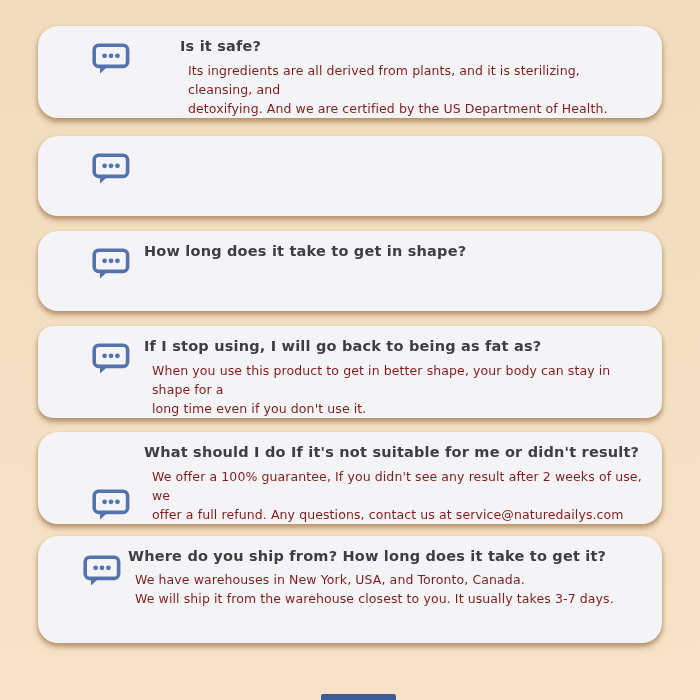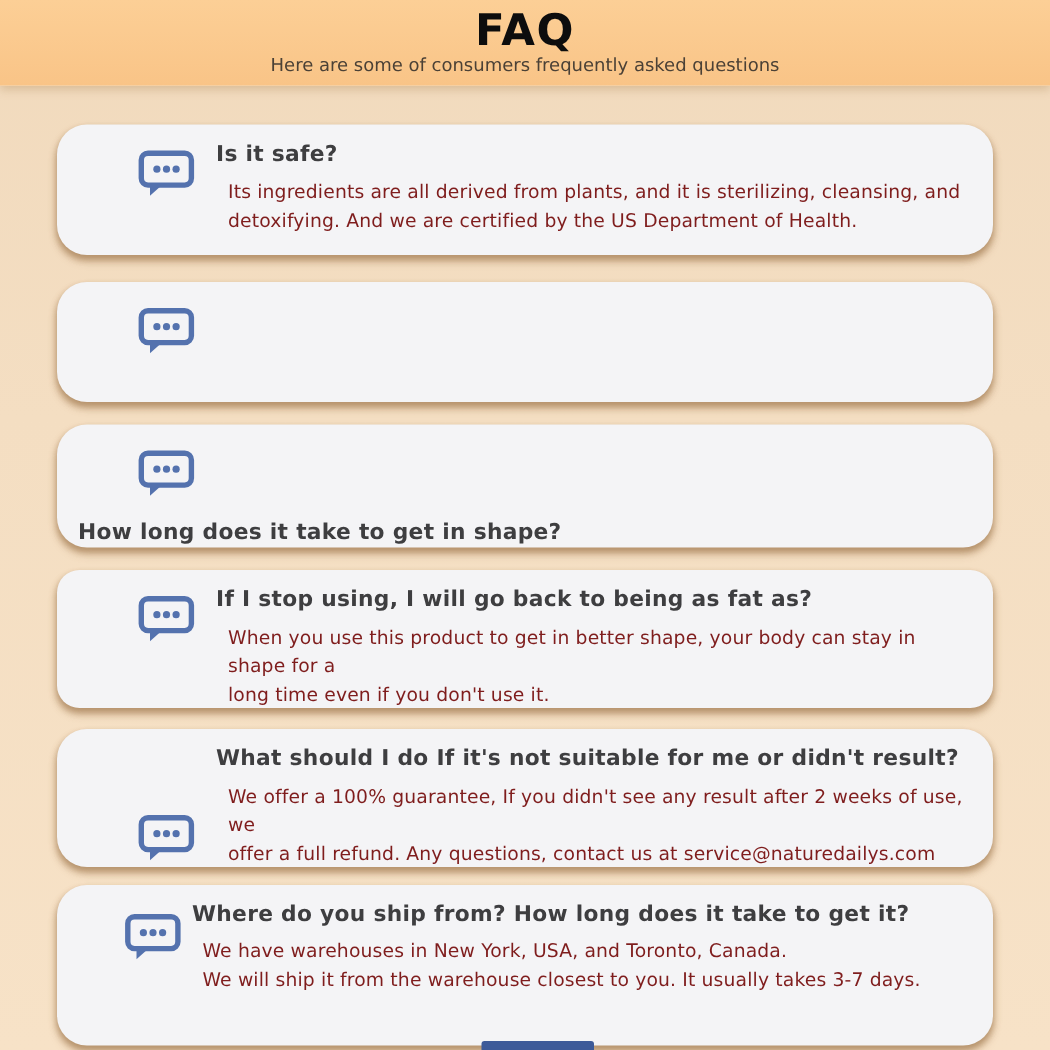--- a/index.html
+++ b/index.html
@@ -21,23 +21,23 @@
   }
   .header-subtitle {
     font-size:12px; color:#4b4136; margin-top:0px;
   }
   .cards { padding:26px 38px 0 38px; position:relative; z-index:2; }
   .card {
     background:#f4f4f6; border-radius:20px; display:flex; align-items:flex-start;
     box-shadow:0 4px 6px rgba(163,124,82,0.45), 0 2px 3px rgba(163,124,82,0.28),
                -1px 3px 4px rgba(163,124,82,0.22), 1px 3px 4px rgba(163,124,82,0.22);
   }
-  .card-1 { min-height:87px;  margin-bottom:18px; }
+  .card-1 { min-height:87px;  margin-bottom:18px;gap:36px; }
   .card-2 { min-height:80px;  margin-bottom:15px; }
-  .card-3 { min-height:80px;  margin-bottom:15px;flex-direction:column; }
+  .card-3 { min-height:80px;  margin-bottom:15px; }
   .card-4 { min-height:80px;  margin-bottom:14px;border-radius:15px; }
   .card-5 { min-height:91px;  margin-bottom:12px;align-items:flex-end; }
   .card-6 { min-height:107px; margin-bottom:0; }
   .icon-wrap { flex:0 0 auto; margin:17px 0 0 54px; width:38px; }
   .card-6 .icon-wrap { margin-left:45px; margin-top:19px; }
   .card-content { flex:1 1 auto; margin:11px 20px 0 14px; }
   .card-6 .card-content { margin-left:7px; }
   .question {
     font-size:14.5px; font-weight:700; color:#3e3e40; letter-spacing:0.2px;
     line-height:19px;
@@ -50,24 +50,20 @@
   .bottom-bar {
     position:absolute; bottom:0; left:321px; width:75px; height:6px;
     background:#3d5a99; border-radius:2px 2px 0 0; z-index:4;
   }
 </style>
 </head>
 <body>
 
 <div class="page">
 
-  <div class="header">
-    <div class="header-title">FAQ</div>
-    <div class="header-subtitle">Here are some of consumers frequently asked questions</div>
-  </div>
 
   <div class="cards">
 
     <div class="card card-1">
       <div class="icon-wrap">
         <svg width="38" height="31" viewBox="0 0 38 31">
           <rect x="2.2" y="2.2" width="33.4" height="21.2" rx="4.5" fill="none" stroke="#5472ae" stroke-width="3.6"></rect>
           <circle cx="12.6" cy="12.8" r="2.4" fill="#5472ae"></circle>
           <circle cx="19.0" cy="12.8" r="2.4" fill="#5472ae"></circle>
           <circle cx="25.4" cy="12.8" r="2.4" fill="#5472ae"></circle>

